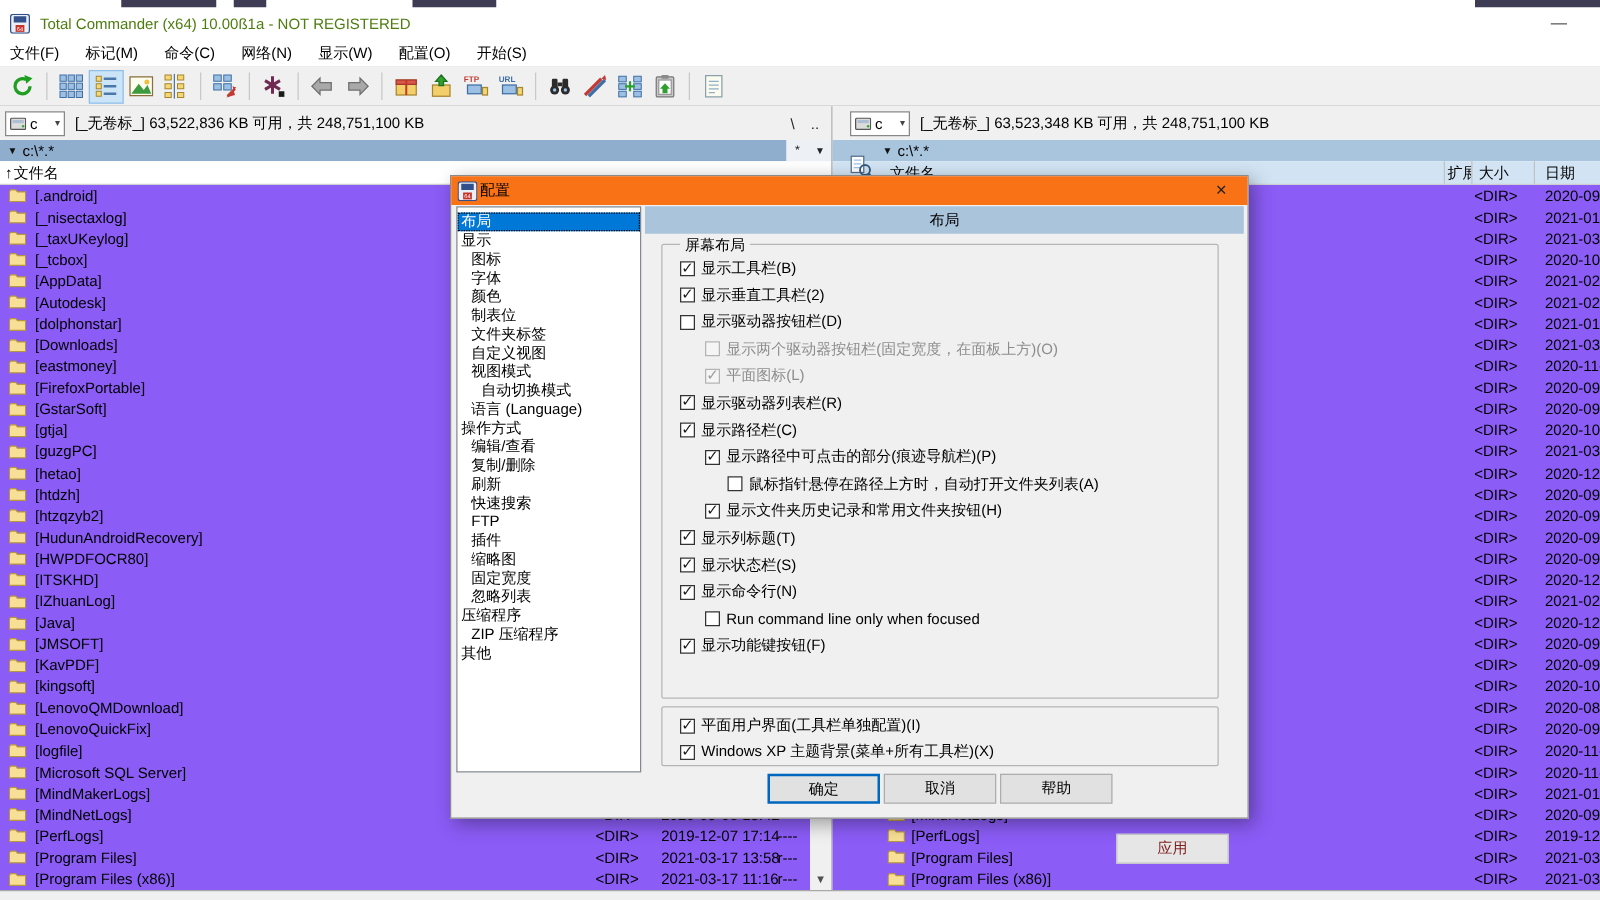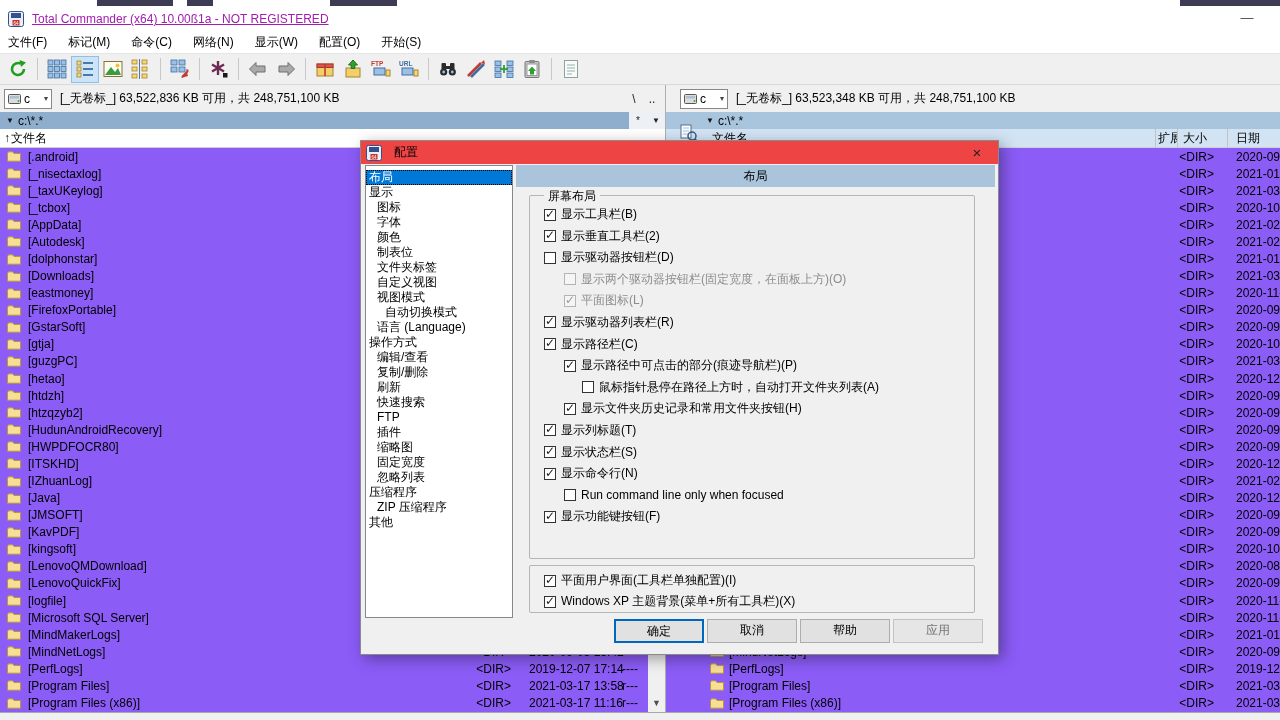--- a/index.html
+++ b/index.html
@@ -3,21 +3,21 @@
 <meta charset="utf-8">
 <style>
   * { margin:0; padding:0; box-sizing:border-box; }
   html,body { width:1280px; height:720px; overflow:hidden; background:#fff;
     font-family:"Liberation Sans","DejaVu Sans",sans-serif; font-size:12px; color:#000; }
   
   .frag { position:absolute; top:0; height:6px; background:#3e3b55; }
   
   .titlebar { position:absolute; left:0; top:6px; width:1280px; height:26px; background:#fff;
     display:flex; align-items:center; padding-left:8px; }
-  .title-text { margin-left:8px; color:#a21caf;text-decoration:underline; }
+  .title-text { margin-left:8px; color:#4d7c0f; }
   .minbtn { position:absolute; right:18px; top:4px; width:30px; height:18px; text-align:center;
     color:#444; font-size:13px; }
   
   .menubar { position:absolute; left:0; top:32px; width:1280px; height:22px; background:#fff;
     display:flex; align-items:center; gap:21px; padding-left:8px; border-bottom:1px solid #e6e6e6; }
   .menu-item { white-space:nowrap; }
   
   .toolbar { position:absolute; left:0; top:54px; width:1280px; height:31px; background:#f0f0f0;
     display:flex; align-items:center; padding-left:4px; border-bottom:1px solid #d8d8d8; }
   .tbtn { width:28px; height:27px; display:flex; align-items:center; justify-content:center; flex:none; }
@@ -71,21 +71,21 @@
   .scrollbar { position:absolute; left:648px; top:148px; width:17px; height:564px; background:#f0f0f0; }
   .sb-thumb { position:absolute; left:0; top:0; width:17px; height:170px; background:#cdcdcd; }
   .sb-down { position:absolute; left:0; bottom:0; width:17px; height:17px; text-align:center;
     line-height:17px; font-size:9px; color:#505050; background:#f0f0f0; }
   .vline { position:absolute; left:665px; top:85px; width:1px; height:627px; background:#aeaeae; }
   .statusbar { position:absolute; left:0; top:712px; width:1280px; height:8px; background:#f0f0f0;
     border-top:1px solid #a8a8a8; }
   
   .dlg { position:absolute; left:360px; top:140px; width:639px; height:515px; background:#f0f0f0;
     border:1px solid #8a8a8a; box-shadow:4px 4px 14px rgba(0,0,0,.35); z-index:5; }
-  .dlg-title { height:23px; background:#ef4444; display:flex; align-items:center; padding-left:5px; gap:12px; }
+  .dlg-title { height:23px; background:#f97316; display:flex; align-items:center; padding-left:5px; gap:2px; }
   .dlg-close { position:absolute; right:8px; top:2px; width:26px; height:19px; text-align:center;
     font-size:15px; line-height:19px; color:#222; }
   .dlg-tree { position:absolute; left:4px; top:24px; width:148px; height:453px; background:#fff;
     border:1px solid #828790; padding-top:4px; overflow:hidden; }
   .tree-item { height:15px; line-height:15px; padding-left:3px; white-space:nowrap; overflow:hidden; }
   .tree-item.level1 { padding-left:11px; }
   .tree-item.level2 { padding-left:19px; }
   .tree-item.selected { background:#0078d7; color:#fff; outline:1px dotted #000; outline-offset:-1px; }
   .dlg-band { position:absolute; left:155px; top:24px; width:479px; height:22px; background:#aac4dc;
     text-align:center; line-height:22px; }
@@ -103,21 +103,21 @@
   .cb-box { width:12px; height:12px; border:1px solid #333; background:#fff; position:relative; flex:none; }
   .cb-row.checked .cb-box::after { content:"✓"; position:absolute; left:0; top:-3px;
     font-size:12px; font-weight:bold; color:#1a1a1a; }
   .cb-row.disabled { color:#8d8d8d; }
   .cb-row.disabled .cb-box { border-color:#b4b4b4; background:#f5f5f5; }
   .cb-row.disabled.checked .cb-box::after { color:#9a9a9a; }
   .dlg-btnrow { position:absolute; left:253px; top:478px; display:flex; gap:3px; }
   .dlg-btn { width:90px; height:24px; background:#e1e1e1; border:1px solid #adadad;
     text-align:center; line-height:21px; }
   .dlg-btn.default { border:2px solid #0067c0; }
-  .dlg-btn.disabled { color:#737373; background:#e6e6e6; border-color:#c3c3c3; }
+  .dlg-btn.disabled { color:#7f1d1d; background:#e6e6e6; border-color:#c3c3c3;margin-top:48px; }
 </style>
 </head>
 <body>
 
 <div class="frag" style="left:97px;width:76px;"></div>
 <div class="frag" style="left:187px;width:26px;"></div>
 <div class="frag" style="left:330px;width:67px;"></div>
 <div class="frag" style="left:1180px;width:100px;"></div>
 
 <div class="titlebar">

